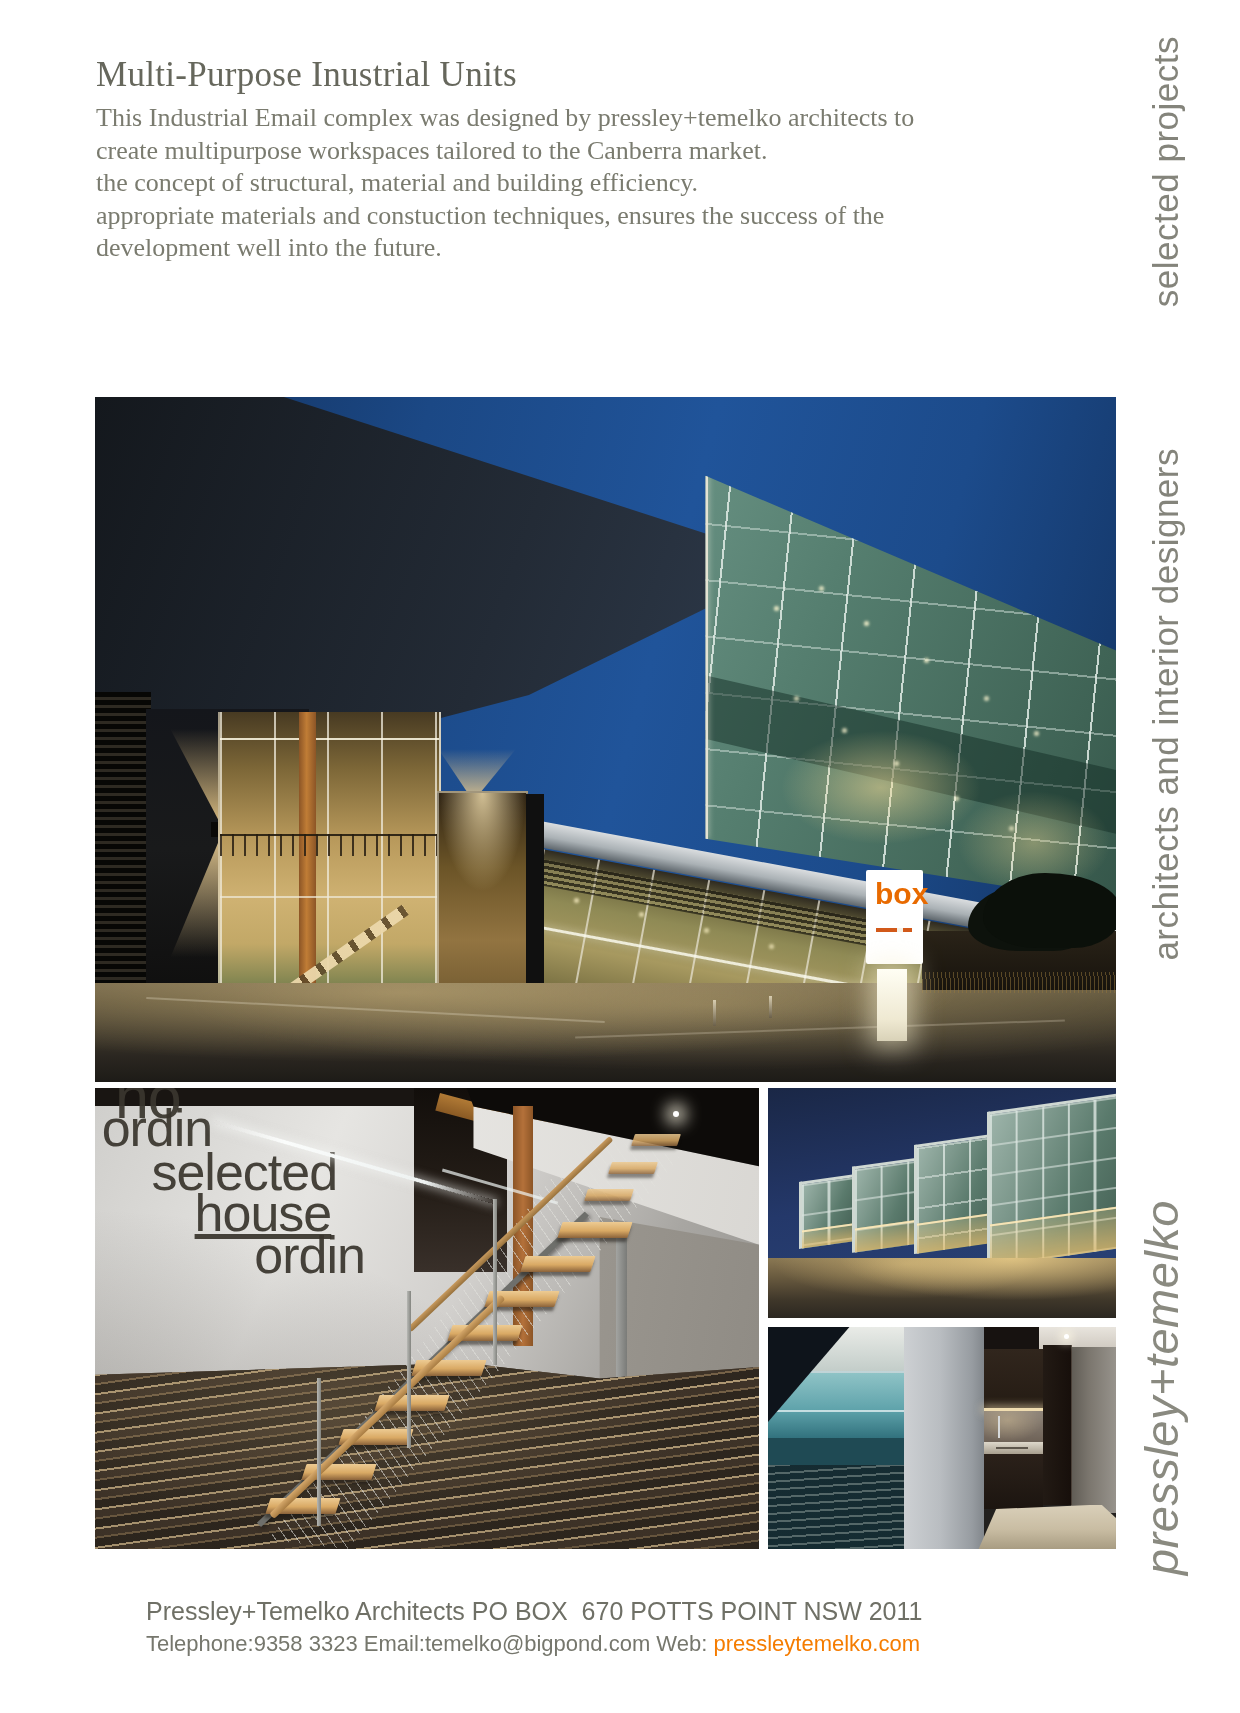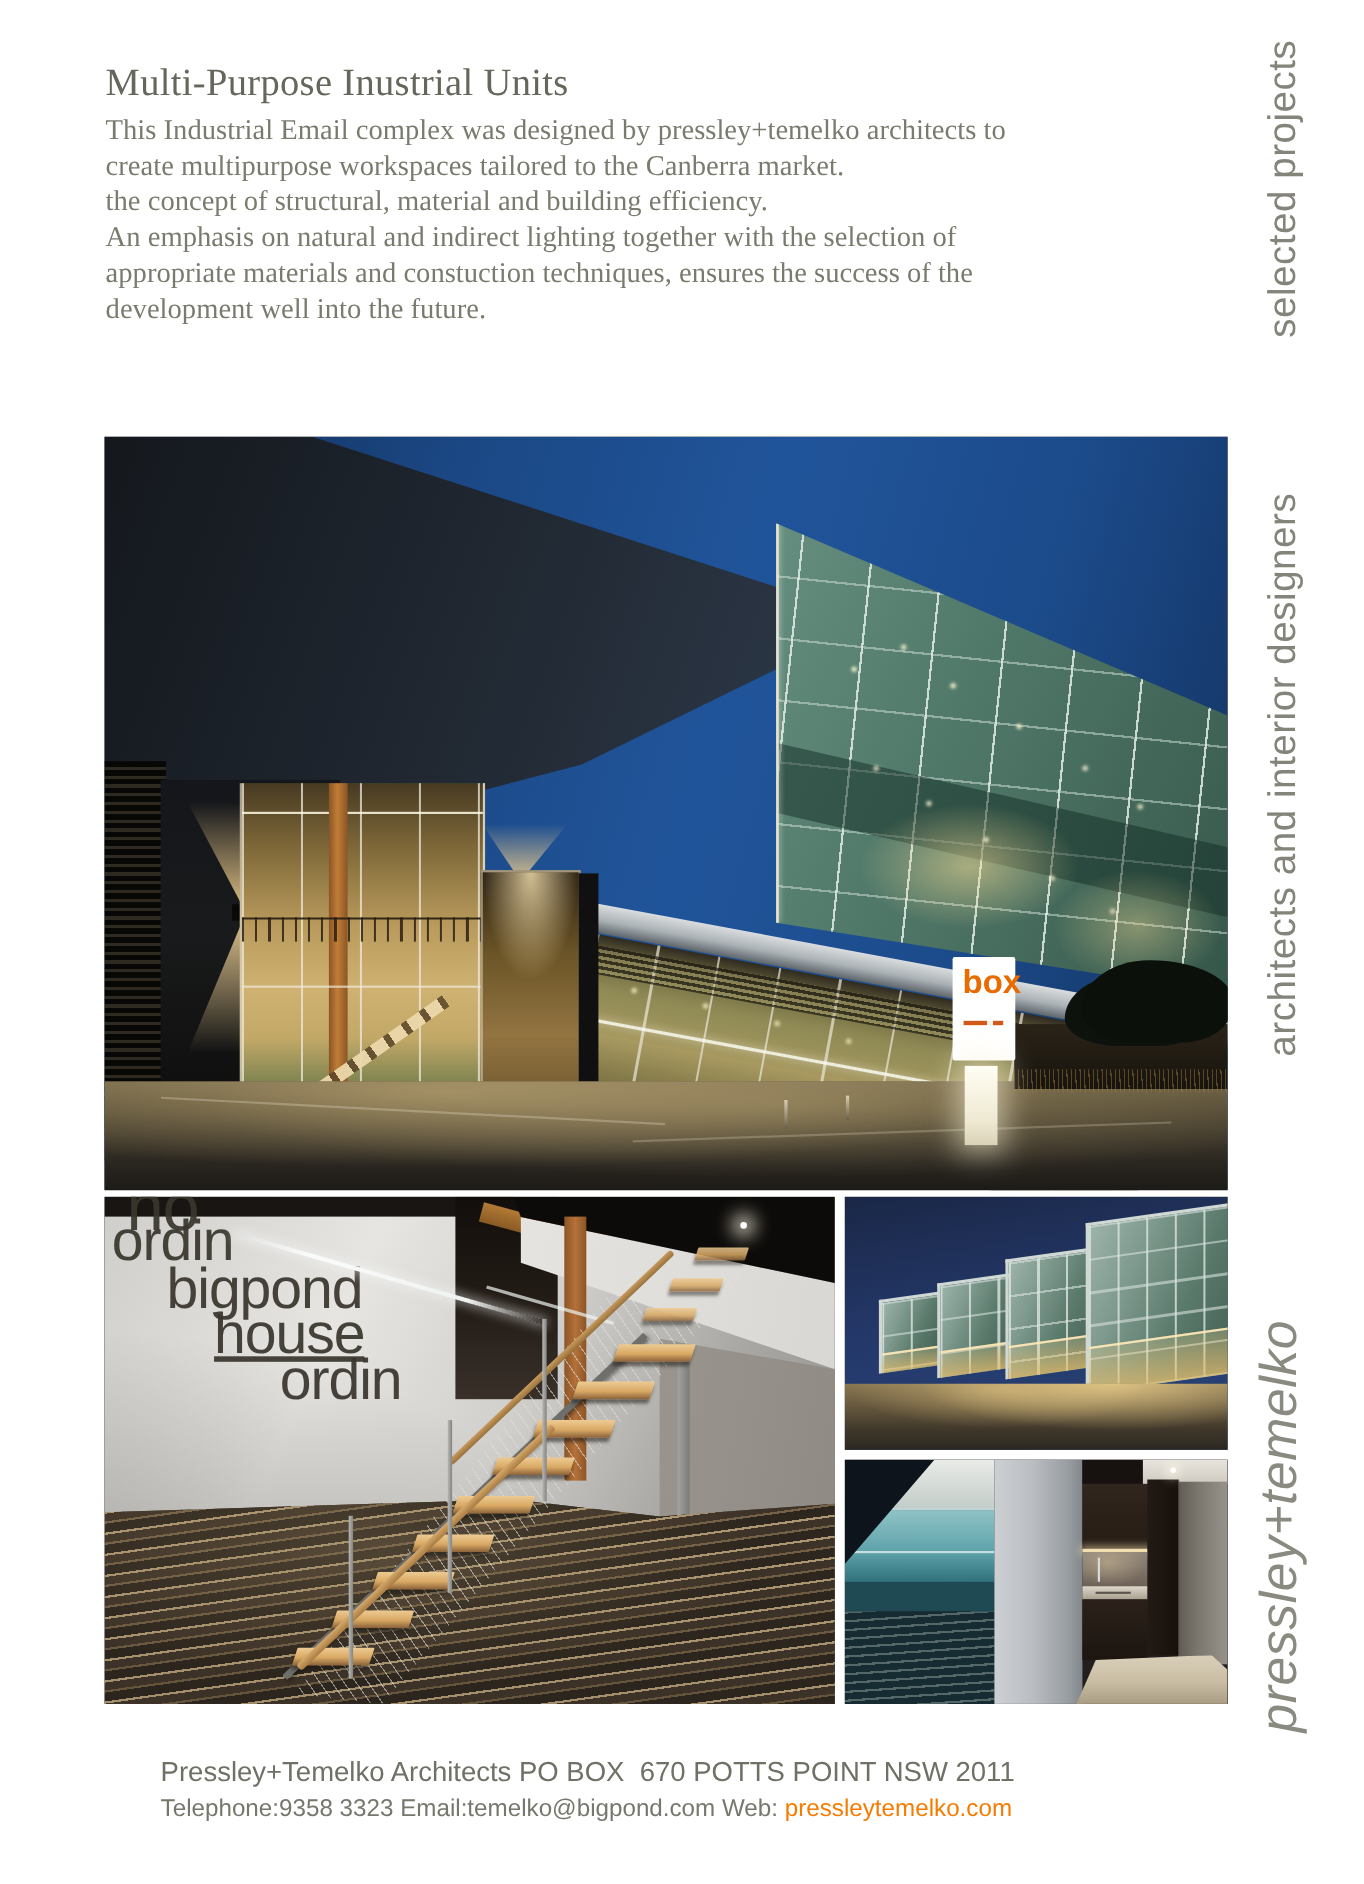--- a/index.html
+++ b/index.html
@@ -198,21 +198,20 @@
 </head>
 <body>
 
 <div class="page">
 
   <div class="abs title">Multi-Purpose Inustrial Units</div>
   <div class="abs intro">
     <div>This Industrial Email complex was designed by pressley+temelko architects to</div>
     <div>create multipurpose workspaces tailored to the Canberra market.</div>
     <div>the concept of structural, material and building efficiency.</div>
-    <div>An emphasis on natural and indirect lighting together with the selection of</div>
     <div>appropriate materials and constuction techniques, ensures the success of the</div>
     <div>development well into the future.</div>
   </div>
 
   <div class="abs vlabel v-selected">selected projects</div>
   <div class="abs vlabel v-arch">architects and interior designers</div>
   <div class="abs vlabel v-press">pressley+temelko</div>
 
   <div class="abs photo ph-main">
     <div class="abs sky"></div>
@@ -274,21 +273,21 @@
     <div class="abs st-beam1"></div>
     <div class="abs st-beam2"></div>
     <div class="abs st-ceil"></div>
     <div class="abs st-darkceil"></div>
     <div class="abs st-downlight"></div>
     <div class="abs st-rwall"></div>
     <div class="abs st-col"></div>
     <div class="abs st-steel"></div>
     <div class="abs wtxt w-no">no</div>
     <div class="abs wtxt w-ordin">ordin</div>
-    <div class="abs wtxt w-ary">bigpond</div>
+    <div class="abs wtxt w-ary">selected</div>
     <div class="abs wtxt w-house">house</div>
     <div class="abs wtxt w-space">ordin</div>
     <div class="abs st-fluoro"></div>
     <div class="abs st-fluoro2"></div>
     <div class="abs st-carpet"></div>
     <div class="abs st-cables"></div>
     <div class="abs st-stringer"></div>
     <div class="abs tread" style="left:26%;top:89%;"></div>
     <div class="abs tread" style="left:31.5%;top:81.5%;"></div>
     <div class="abs tread" style="left:37%;top:74%;"></div>

